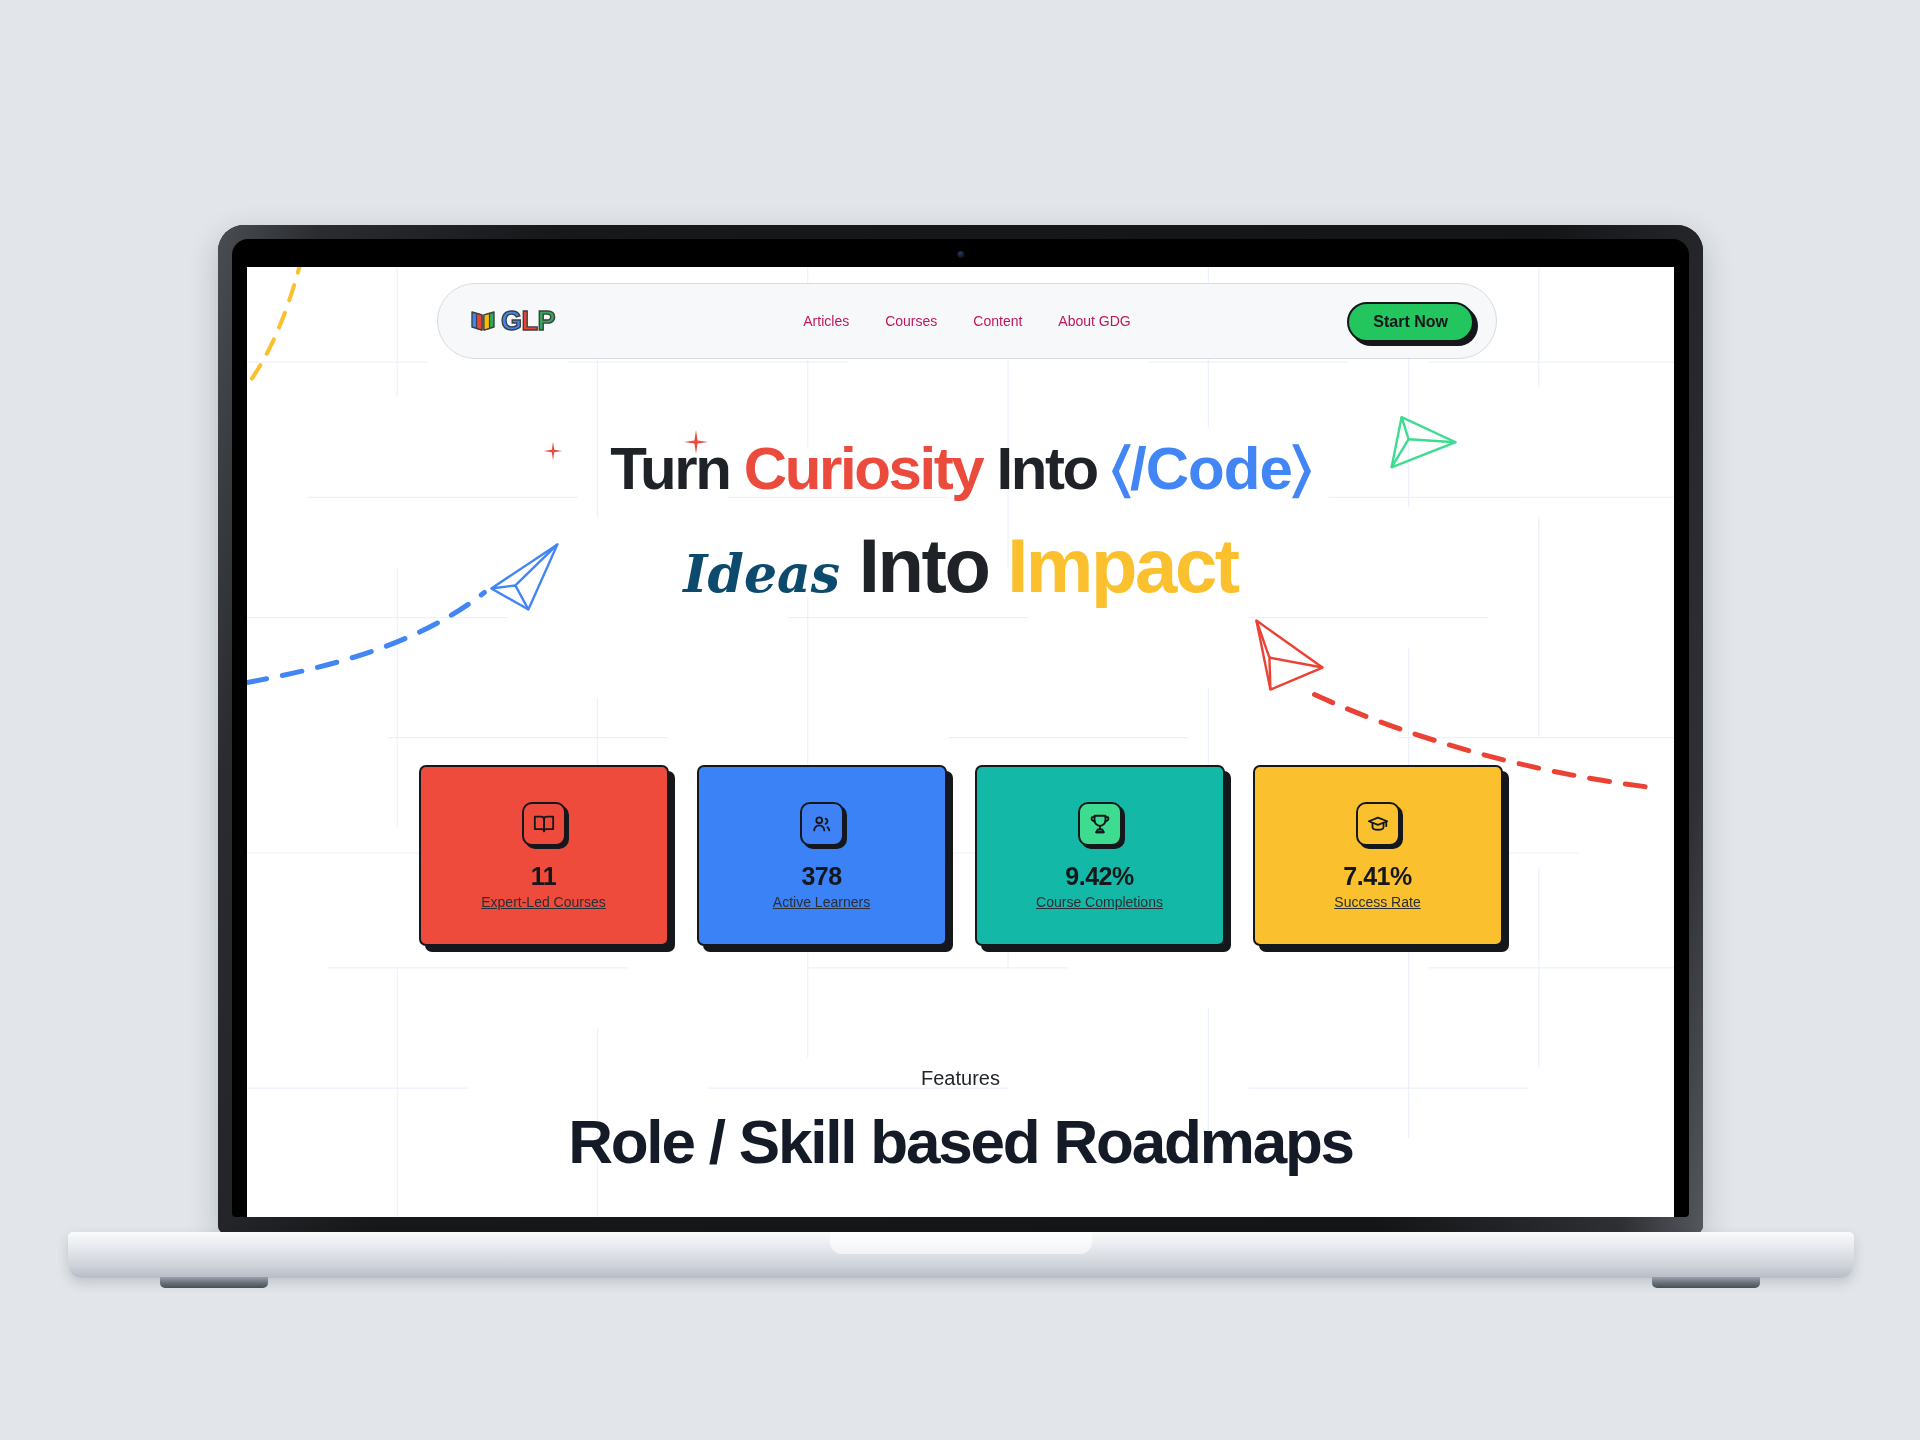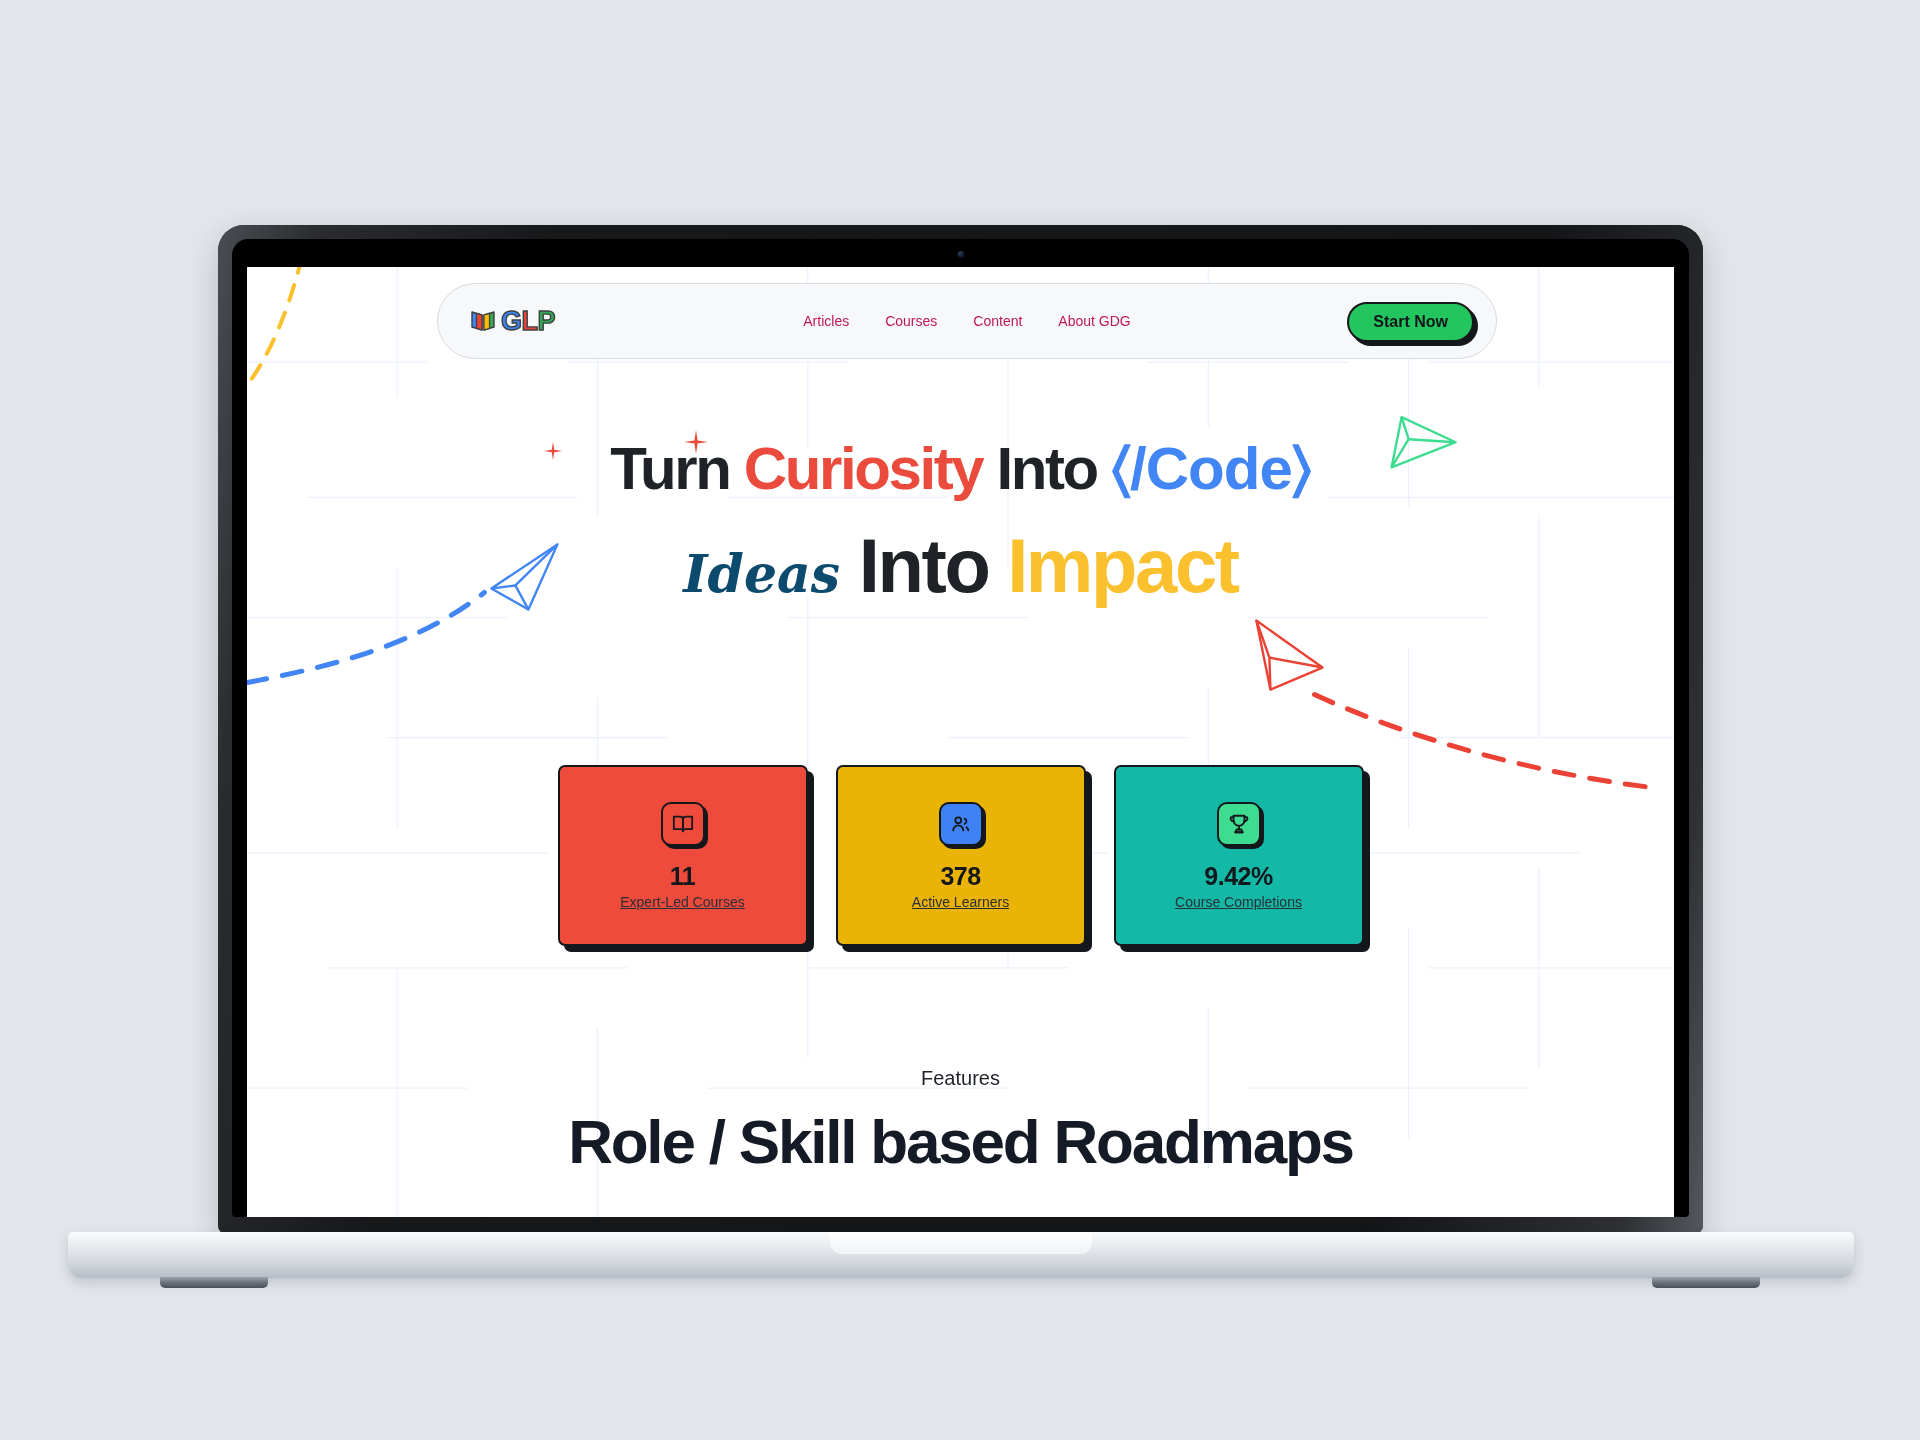--- a/index.html
+++ b/index.html
@@ -297,21 +297,21 @@
               <div class="stat-icon-box" style="background:#ef4b3c">
                 <svg width="22" height="22" viewBox="0 0 24 24" fill="none" stroke="#14171b" stroke-width="2" stroke-linecap="round" stroke-linejoin="round">
                   <path d="M2 4 h7 a3 3 0 0 1 3 3 v13 a2.5 2.5 0 0 0 -2.5 -2.5 H2 Z"></path>
                   <path d="M22 4 h-7 a3 3 0 0 0 -3 3 v13 a2.5 2.5 0 0 1 2.5 -2.5 H22 Z"></path>
                 </svg>
               </div>
               <div class="stat-value">11</div>
               <div class="stat-label">Expert-Led Courses</div>
             </div>
 
-            <div class="stat-card" style="background:#eab308">
+            <div class="stat-card" style="background:#3b82f6">
               <div class="stat-icon-box" style="background:#3f82f6">
                 <svg width="22" height="22" viewBox="0 0 24 24" fill="none" stroke="#14171b" stroke-width="2" stroke-linecap="round" stroke-linejoin="round">
                   <circle cx="9" cy="8" r="3.2"></circle>
                   <path d="M3.5 19 a5.5 5.5 0 0 1 11 0"></path>
                   <path d="M16 6.2 a3 3 0 0 1 0 5.6"></path>
                   <path d="M18 15.5 a5 5 0 0 1 2 3.5"></path>
                 </svg>
               </div>
               <div class="stat-value">378</div>
               <div class="stat-label">Active Learners</div>
@@ -325,20 +325,31 @@
                   <path d="M18 4.5 H20.8 a3 3 0 0 1 -3.2 4.4"></path>
                   <path d="M12 14 v4"></path>
                   <path d="M8 21 h8"></path>
                   <path d="M9.5 18 h5 l1.5 3 H8 Z"></path>
                 </svg>
               </div>
               <div class="stat-value">9.42%</div>
               <div class="stat-label">Course Completions</div>
             </div>
 
+            <div class="stat-card" style="background:#fbc02d">
+              <div class="stat-icon-box" style="background:#fbc02d">
+                <svg width="22" height="22" viewBox="0 0 24 24" fill="none" stroke="#14171b" stroke-width="2" stroke-linecap="round" stroke-linejoin="round">
+                  <path d="M2 9 L12 5 L22 9 L12 13 Z"></path>
+                  <path d="M6 11 v4.5 c0 1.6 2.7 2.8 6 2.8 s6 -1.2 6 -2.8 V11"></path>
+                  <path d="M21 9.4 v5"></path>
+                </svg>
+              </div>
+              <div class="stat-value">7.41%</div>
+              <div class="stat-label">Success Rate</div>
+            </div>
 
           </div>
 
           <div id="features-section">
             <div id="features-eyebrow">Features</div>
             <div id="features-title">Role / Skill based Roadmaps</div>
           </div>
 
         </div>
       </div>

